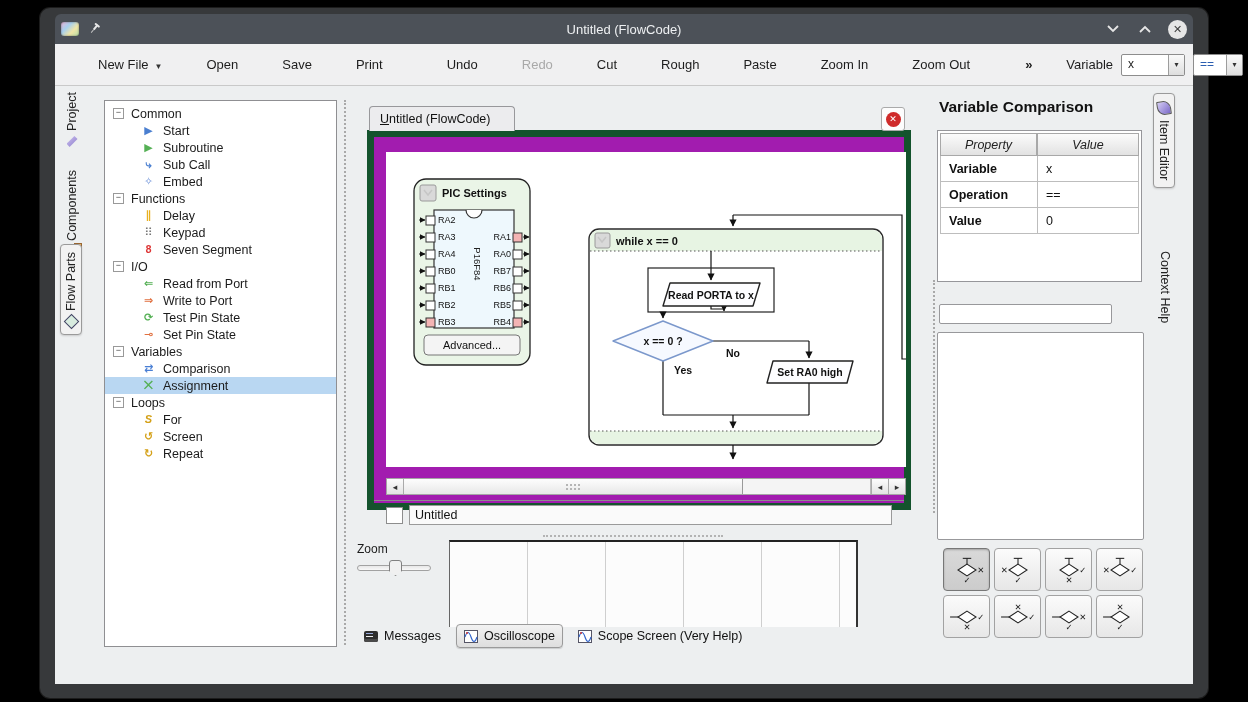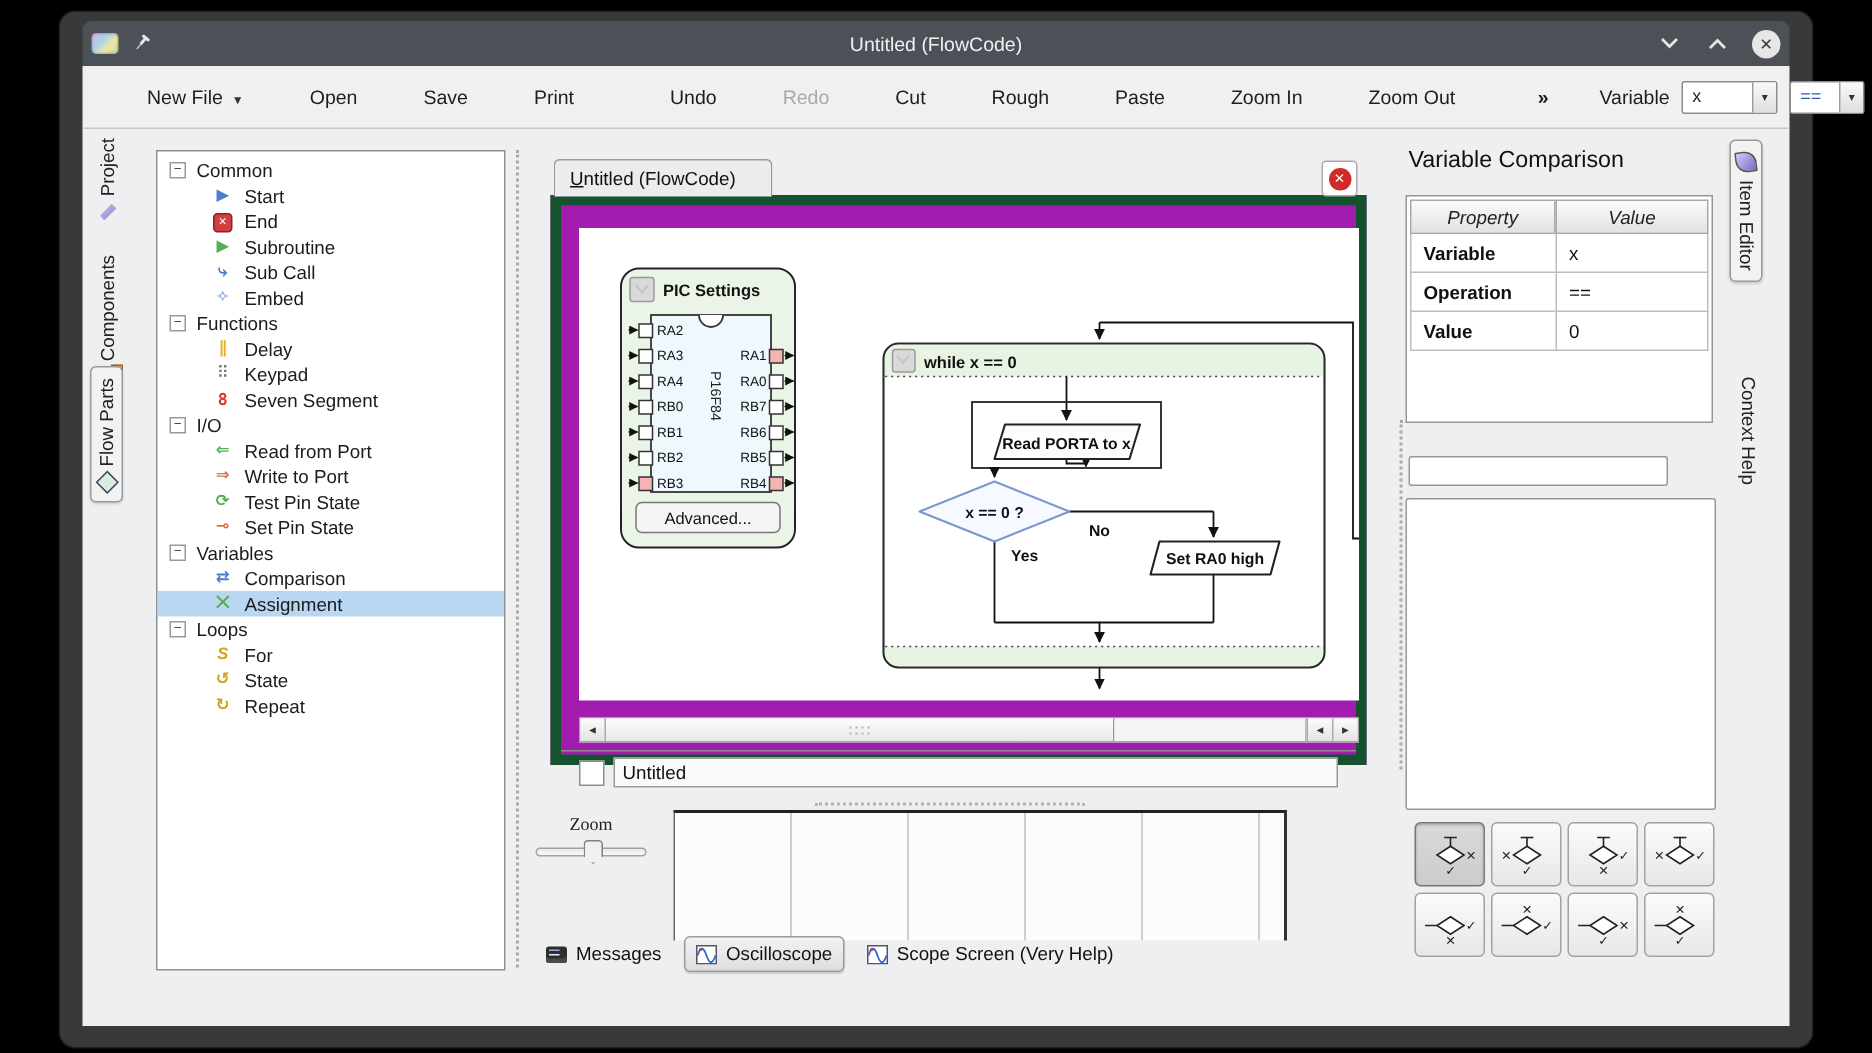--- a/index.html
+++ b/index.html
@@ -89,42 +89,42 @@
     display:flex;align-items:center;justify-content:center;}
   .grip{width:16px;height:8px;background-image:radial-gradient(#b5b5b5 1px,transparent 1px);
     background-size:4px 4px;}
   .strack{flex:1;background:#f4f4f4;border-right:1px solid #bbb;}
   .cpanel-sep{position:absolute;left:0;right:0;top:363px;border-top:1px solid #8c8c8c;}
   .untitled-bar{position:absolute;left:12px;top:368px;right:12px;height:20px;display:flex;gap:6px;align-items:center;}
   .ucheck{width:15px;height:15px;background:#fff;border:1px solid #8d8d8d;flex:0 0 auto;}
   .ufield{flex:1;height:20px;border:1px solid #9a9a9a;background:#fafafa;font-size:12.5px;
     display:flex;align-items:center;padding-left:5px;box-sizing:border-box;color:#111;}
   
-  .zoomlbl{position:absolute;left:302px;top:456px;width:74px;text-align:center;font-size:12px;color:#1c1c1c;font-family:Liberation Serif, serif;}
+  .zoomlbl{position:absolute;left:302px;top:456px;width:74px;font-size:12px;color:#1c1c1c;}
   .slider{position:absolute;left:302px;top:474px;width:74px;height:14px;}
   .slider .track{position:absolute;left:0;right:0;top:5px;height:4px;border:1px solid #a2a2a2;
     border-radius:3px;background:linear-gradient(#e8e8e8,#f8f8f8);}
   .slider .thumb{position:absolute;left:32px;top:0;width:11px;height:14px;background:#f0f0f0;
     border:1px solid #808080;border-radius:3px;clip-path:polygon(0 0,100% 0,100% 68%,50% 100%,0 68%);}
   .scope{position:absolute;left:394px;top:454px;width:406px;height:85px;background:#fcfcfc;
     border-top:2px solid #222;border-left:1px solid #666;border-right:2px solid #333;
     background-image:repeating-linear-gradient(to right,transparent 0 77px,#cfcfcf 77px 78px);}
   .scope-handle{position:absolute;left:488px;top:449px;width:180px;height:4px;border-top:2px dotted #b3b3b3;}
   .btabs{position:absolute;left:302px;top:536px;height:28px;display:flex;align-items:center;gap:8px;
     font-size:12.5px;color:#111;}
   .btab{display:flex;align-items:center;gap:6px;padding:4px 7px;}
   .btab.sel{border:1px solid #9a9a9a;border-radius:4px;background:linear-gradient(#f2f2f2,#dedede);
     box-shadow:0 1px 1px rgba(0,0,0,.15);}
   .msg-icon{width:14px;height:11px;background:#2e2e2e;border-radius:2px;
     box-shadow:inset 0 -3px 0 #4a4a4a;position:relative;}
   .msg-icon::after{content:"";position:absolute;left:2px;top:2px;width:7px;height:1px;
     background:#9ad;box-shadow:0 3px 0 #eee;}
   
   .rpanel{position:absolute;left:882px;top:0;width:208px;height:598px;}
-  .rtitle{position:absolute;left:2px;top:12px;font-size:15.5px;font-weight:normal;color:#111;}
+  .rtitle{position:absolute;left:2px;top:12px;font-size:15.5px;font-weight:bold;color:#111;}
   .rtable{position:absolute;left:0;top:44px;width:205px;height:152px;border:1px solid #96969a;
     background:#fff;padding:2px;box-sizing:border-box;font-size:12.5px;}
   .rt-head{display:flex;height:23px;font-style:italic;}
   .rt-head div{background:linear-gradient(#fbfbfb,#e2e2e2);border:1px solid #a8a8a8;
     display:flex;align-items:center;justify-content:center;color:#222;box-sizing:border-box;}
   .rt-row{display:flex;height:26px;}
   .rt-row div{border-left:1px solid #bdbdbd;border-bottom:1px solid #bdbdbd;display:flex;
     align-items:center;padding-left:8px;box-sizing:border-box;color:#111;}
   .rt-row div:last-child{border-right:1px solid #bdbdbd;}
   .c1{width:97px;flex:0 0 auto;}
@@ -230,24 +230,20 @@
       <div class="tree-body">
         <div class="tsec">
           <span class="texp">−</span>
           <span>Common</span>
             </div>
         <div class="trow">
           <span class="ti" style="color:#4a7fd0;">▶</span>
           <span>Start</span>
             </div>
         <div class="trow">
-          <span class="ti"><span class="ti-end">✕</span></span>
-          <span>End</span>
-            </div>
-        <div class="trow">
           <span class="ti" style="color:#55b055;">▶</span>
           <span>Subroutine</span>
             </div>
         <div class="trow">
           <span class="ti" style="color:#4a7fd0;font-weight:bold;">⤷</span>
           <span>Sub Call</span>
             </div>
         <div class="trow">
           <span class="ti" style="color:#6a8fd8;font-weight:bold;">✧</span>
           <span>Embed</span>
@@ -307,21 +303,21 @@
         <div class="tsec">
           <span class="texp">−</span>
           <span>Loops</span>
             </div>
         <div class="trow">
           <span class="ti" style="color:#d4a017;font-weight:bold;font-style:italic;">S</span>
           <span>For</span>
             </div>
         <div class="trow">
           <span class="ti" style="color:#d4a017;font-weight:bold;">↺</span>
-          <span>State</span>
+          <span>Screen</span>
             </div>
         <div class="trow">
           <span class="ti" style="color:#d4a017;font-weight:bold;">↻</span>
           <span>Repeat</span>
             </div>
       </div>
     </div>
 
     <div class="splitdots" style="left:289px;top:14px;height:545px;"></div>
 

